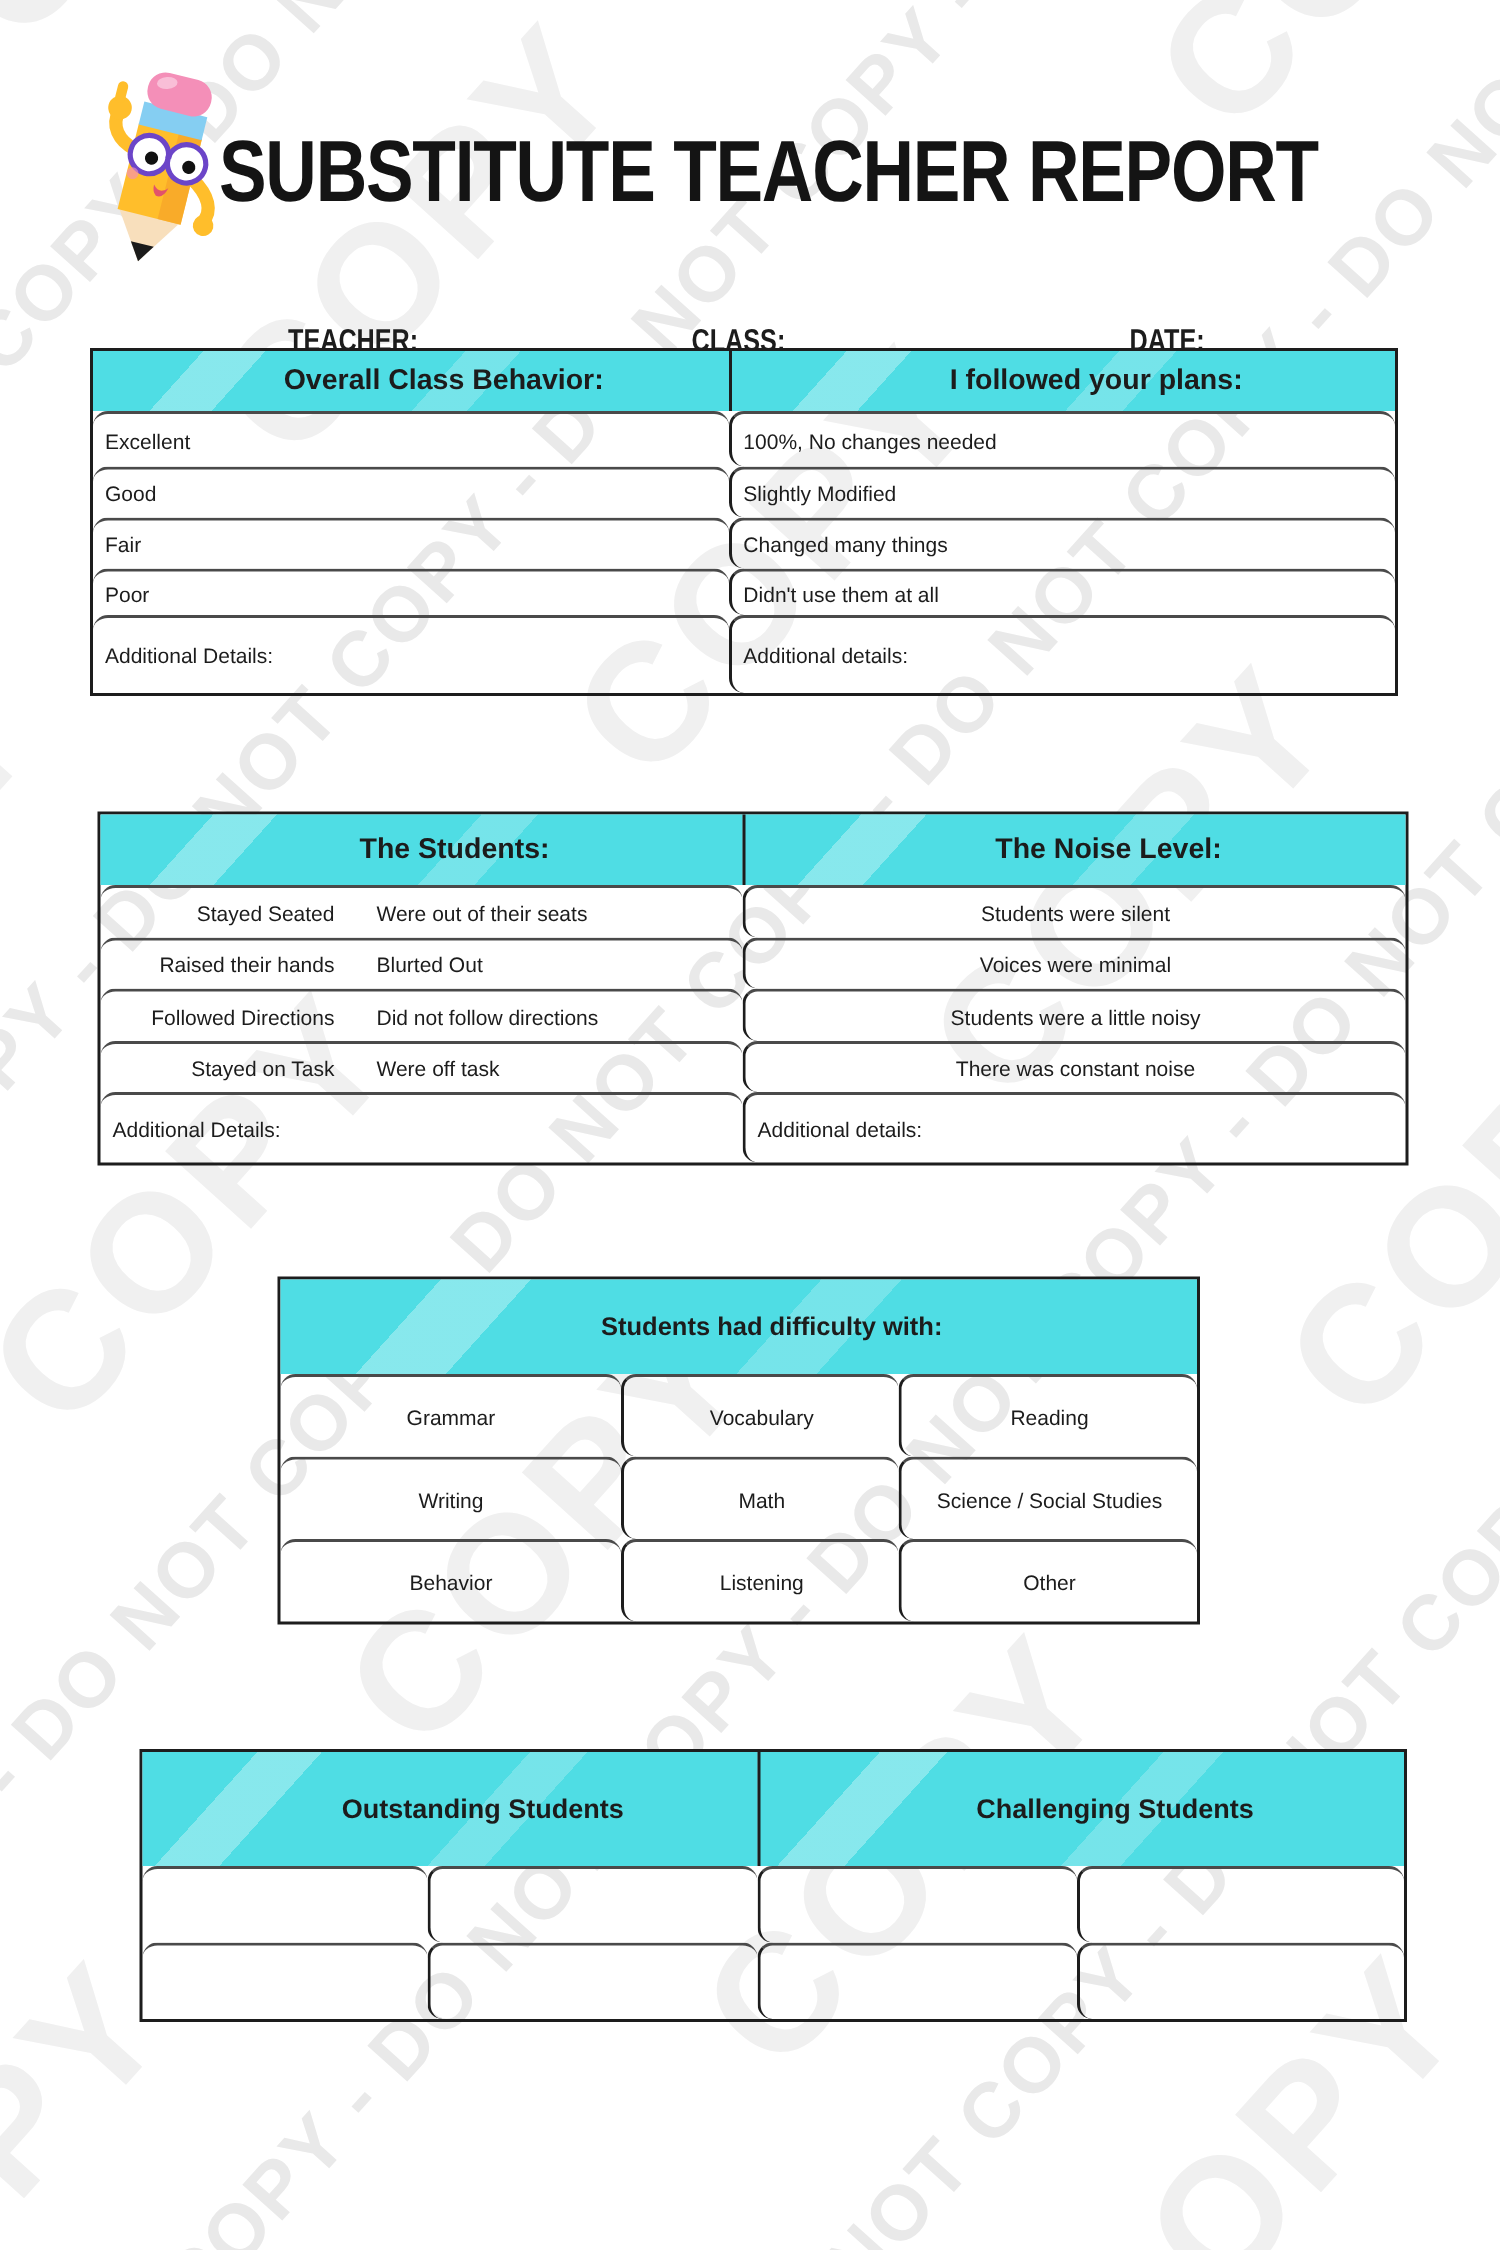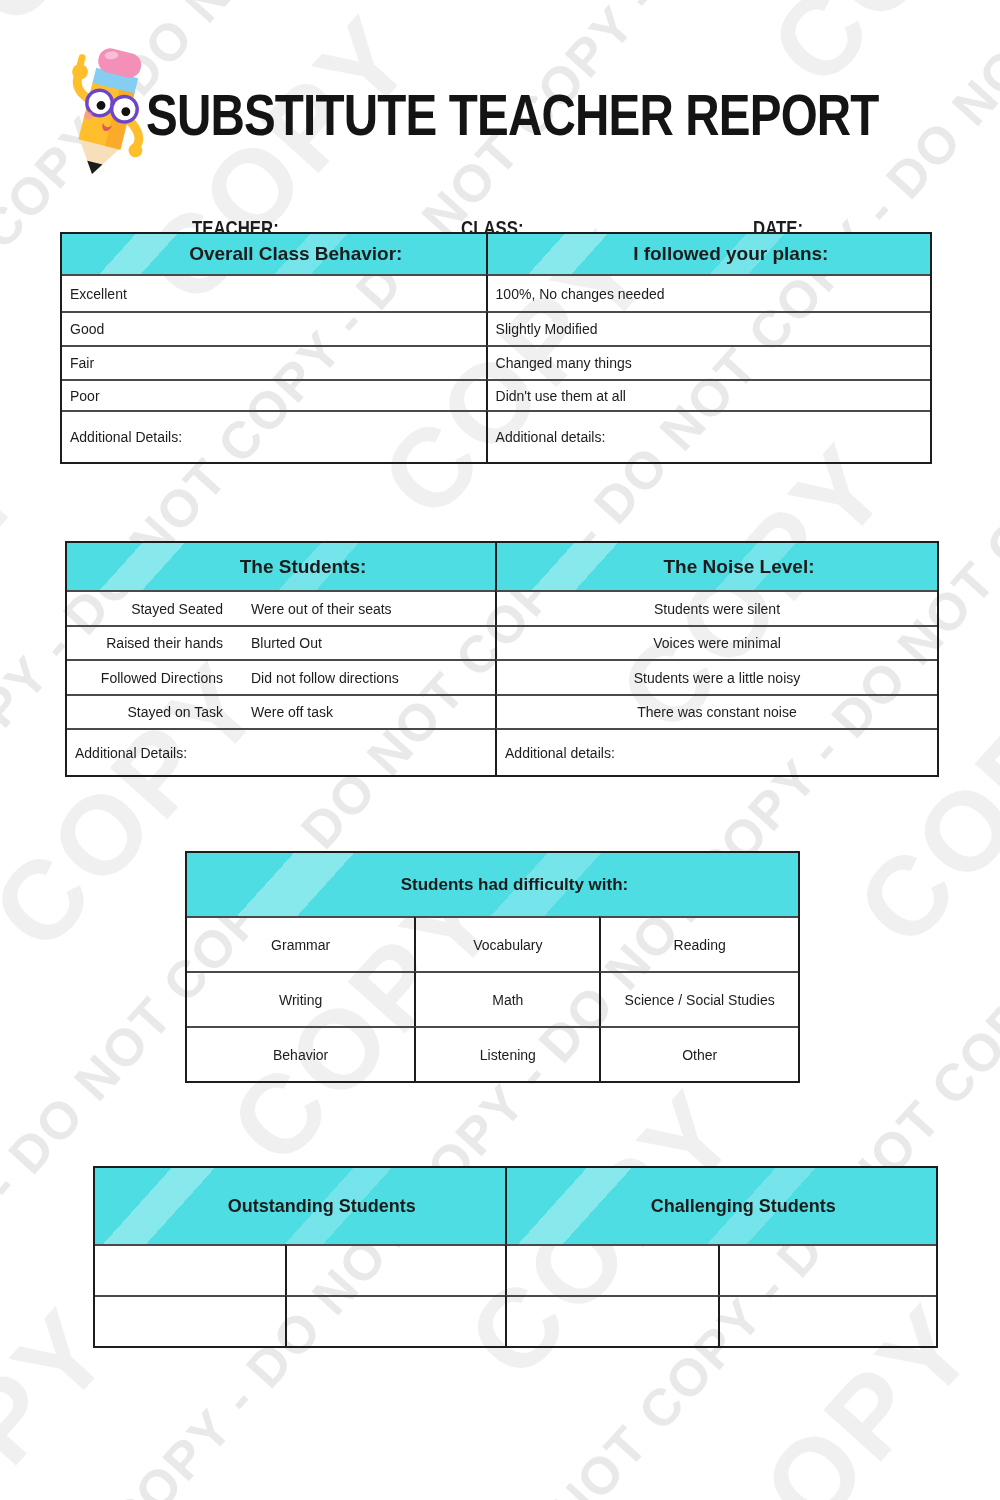--- a/index.html
+++ b/index.html
@@ -28,21 +28,21 @@
   .mascot{position:absolute;left:48px;top:44px;}
   .fields-row{position:absolute;left:0;top:216px;width:852px;height:28px;padding-left:35px;}
   .field-label{
     position:absolute;top:0;font-size:21px;font-weight:bold;letter-spacing:0;
     transform:scaleX(0.8);transform-origin:left center;white-space:nowrap;
   }
   .fl-teacher{left:192px;} .fl-class{left:461px;} .fl-date{left:753px;}
   
   .tbl{position:absolute;border:2px solid #1d1d1d;display:grid;background:transparent;}
   .cell{display:flex;align-items:center;padding:0 8px;font-size:14px;
-    border-top:2px solid #4a4a4a;min-width:0;}
+    border-top:2px solid #4a4a4a;min-width:0;border-radius:10px;}
   .cell.center{justify-content:center;text-align:right;padding:0 4px;}
   .vline{border-left:2px solid #1d1d1d;}
   .hd{
     display:flex;align-items:center;justify-content:center;text-align:center;
     font-size:19px;font-weight:bold;border-top:none;
     background-color:#4FDDE4;
     background-image:linear-gradient(132deg,
       transparent 0 16%, rgba(255,255,255,.32) 16% 25%,
       transparent 25% 54%, rgba(255,255,255,.22) 54% 62%, transparent 62%);
     padding-left:44px;

